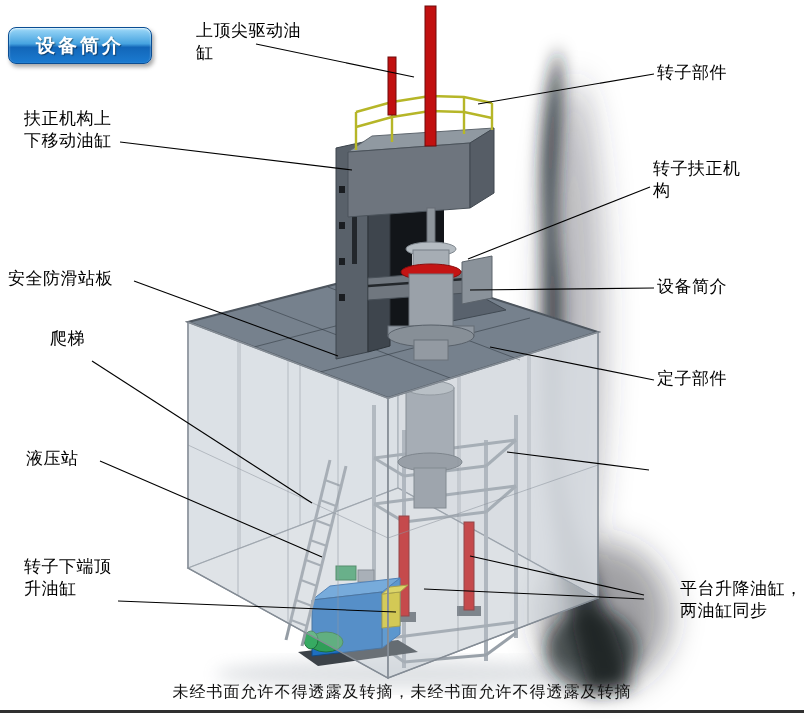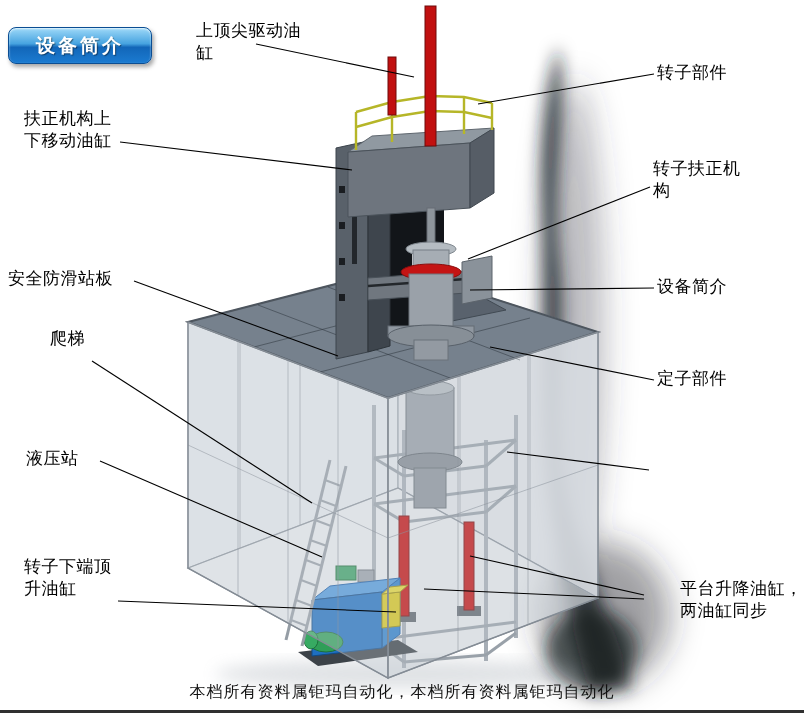--- a/index.html
+++ b/index.html
@@ -242,15 +242,15 @@
   <div class="callout c3">转子扶正机构</div>
   <div class="callout c2">扶正机构上下移动油缸</div>
   <div class="callout c4">安全防滑站板</div>
   <div class="callout c5">设备简介</div>
   <div class="callout c6">爬梯</div>
   <div class="callout c7">定子部件</div>
   <div class="callout c8">液压站</div>
   <div class="callout c10">转子下端顶升油缸</div>
   <div class="callout c11">平台升降油缸，两油缸同步</div>
 
-  <div class="footer">本档所有资料属钜玛自动化，本档所有资料属钜玛自动化</div>
+  <div class="footer">未经书面允许不得透露及转摘，未经书面允许不得透露及转摘</div>
   <div class="bottom-line"></div>
 </div>
 
 </body></html>

